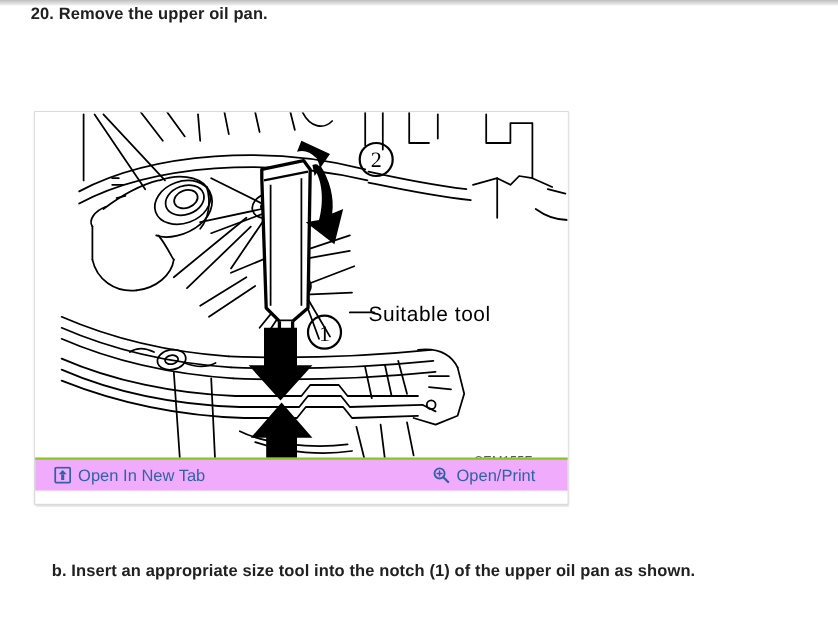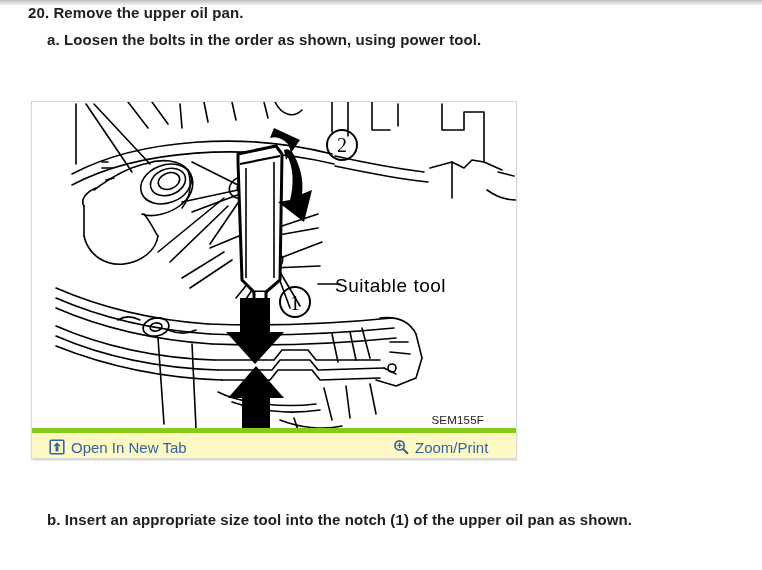--- a/index.html
+++ b/index.html
@@ -80,25 +80,25 @@
     color: #222;
     letter-spacing: 0.2px;
     white-space: nowrap;
     margin-left: 47px;
   }
 
   
   #figure-toolbar {
     position: absolute;
     left: 0;
-    bottom: 0;
+    bottom: 12px;
     width: 484px;
     height: 30px;
-    background: #fef9c3;
-    border-top: 5px solid #84cc16;
+    background: #f0abfc;
+    border-top: 2px solid #84cc16;
     box-sizing: border-box;
   }
   .tool-link {
     position: absolute;
     display: flex;
     align-items: center;
     gap: 6px;
     color: #2f63a8;
     font-size: 15px;
     font-family: "Liberation Sans", sans-serif;
@@ -124,21 +124,20 @@
 </style>
 </head>
 <body>
 
 <div id="page">
 
   <div id="top-strip"></div>
 
   <div class="step-line" id="step-main">20. Remove the upper oil pan.</div>
 
-  <div class="step-line" id="step-a">a. Loosen the bolts in the order as shown, using power tool.</div>
 
   <div id="figure-panel">
 
     <div id="figure-canvas">
       <svg id="figure-svg" width="484" height="329" viewBox="0 0 484 329" xmlns="http://www.w3.org/2000/svg">
         <rect x="0" y="0" width="484" height="329" fill="#ffffff"></rect>
 
         <g stroke="#000000" fill="none" stroke-width="1.6" stroke-linecap="round" stroke-linejoin="round">
 
           <path d="M44 2 L44 62"></path>
@@ -306,21 +305,21 @@
       </a>
 
       <a class="tool-link" id="zoom-print-link">
         <span class="tool-icon">
           <svg width="16" height="16" viewBox="0 0 16 16" xmlns="http://www.w3.org/2000/svg">
             <circle cx="6.6" cy="6.4" r="4.6" fill="none" stroke="#2f63a8" stroke-width="1.7"></circle>
             <path d="M6.6 4.2 L6.6 8.6 M4.4 6.4 L8.8 6.4" stroke="#2f63a8" stroke-width="1.4" stroke-linecap="round"></path>
             <path d="M10.1 9.9 L14.4 14.2" stroke="#2f63a8" stroke-width="2.1" stroke-linecap="round"></path>
           </svg>
         </span>
-        <span class="label">Zoom/Print</span>
+        <span class="label">Open/Print</span>
       </a>
 
     </div>
   </div>
 
   <div id="panel-shadow"></div>
 
   <div class="step-line" id="step-b">b. Insert an appropriate size tool into the notch (1) of the upper oil pan as shown.</div>
 
 

